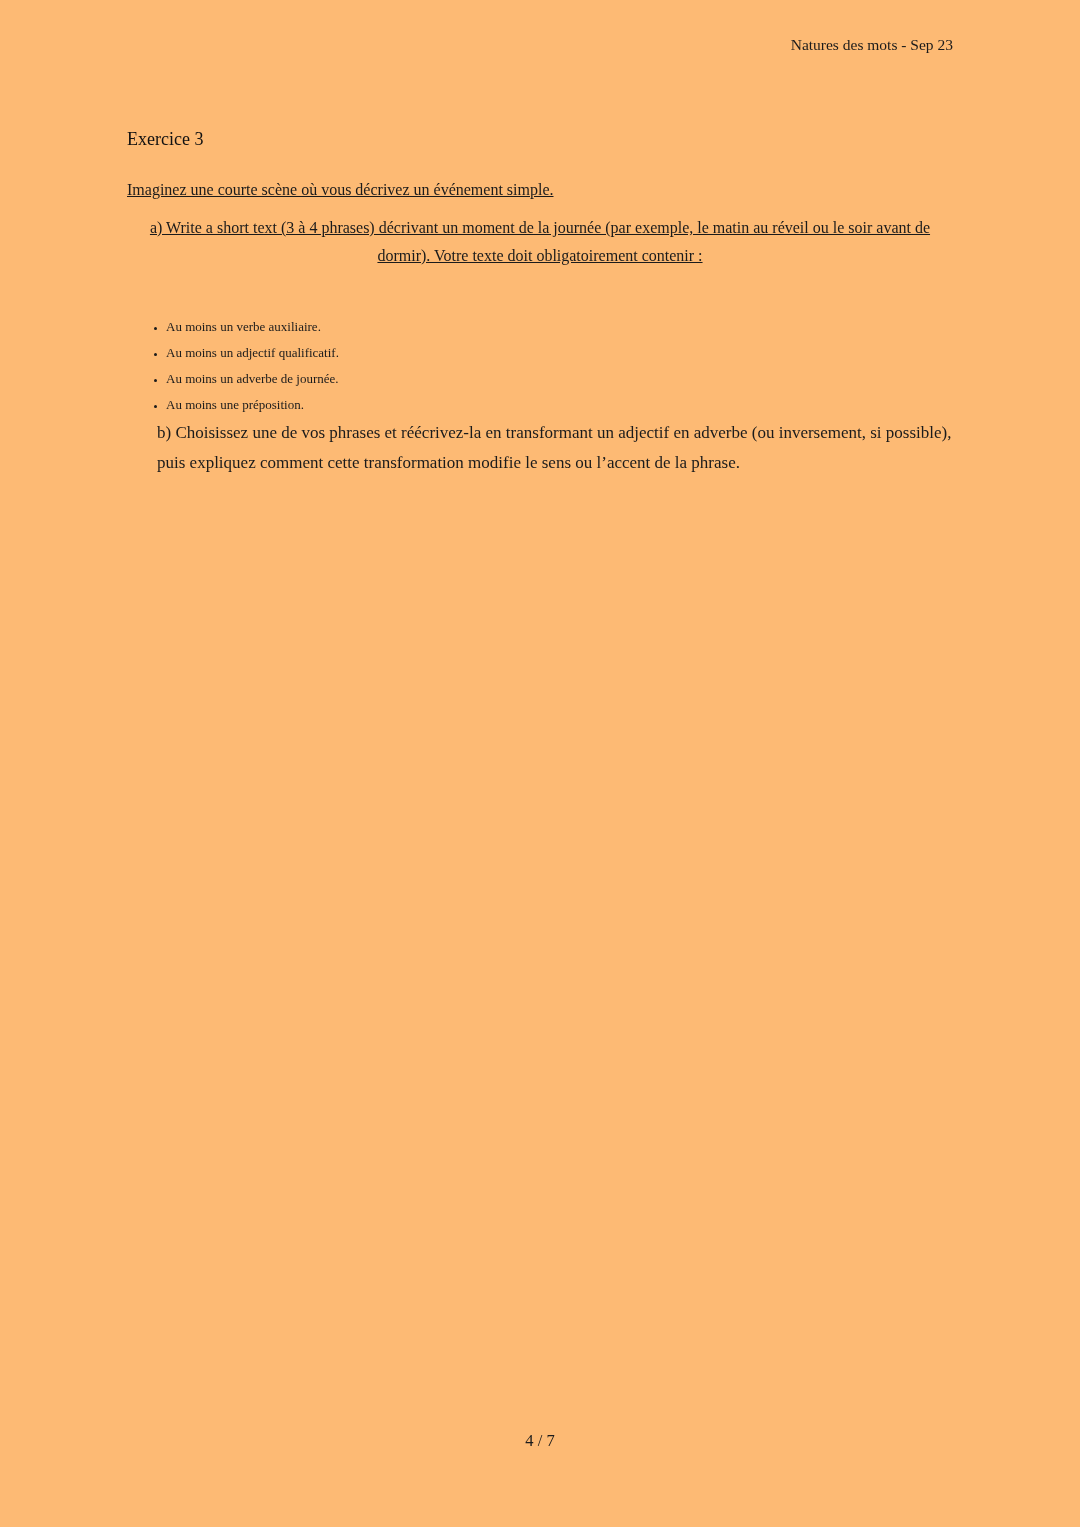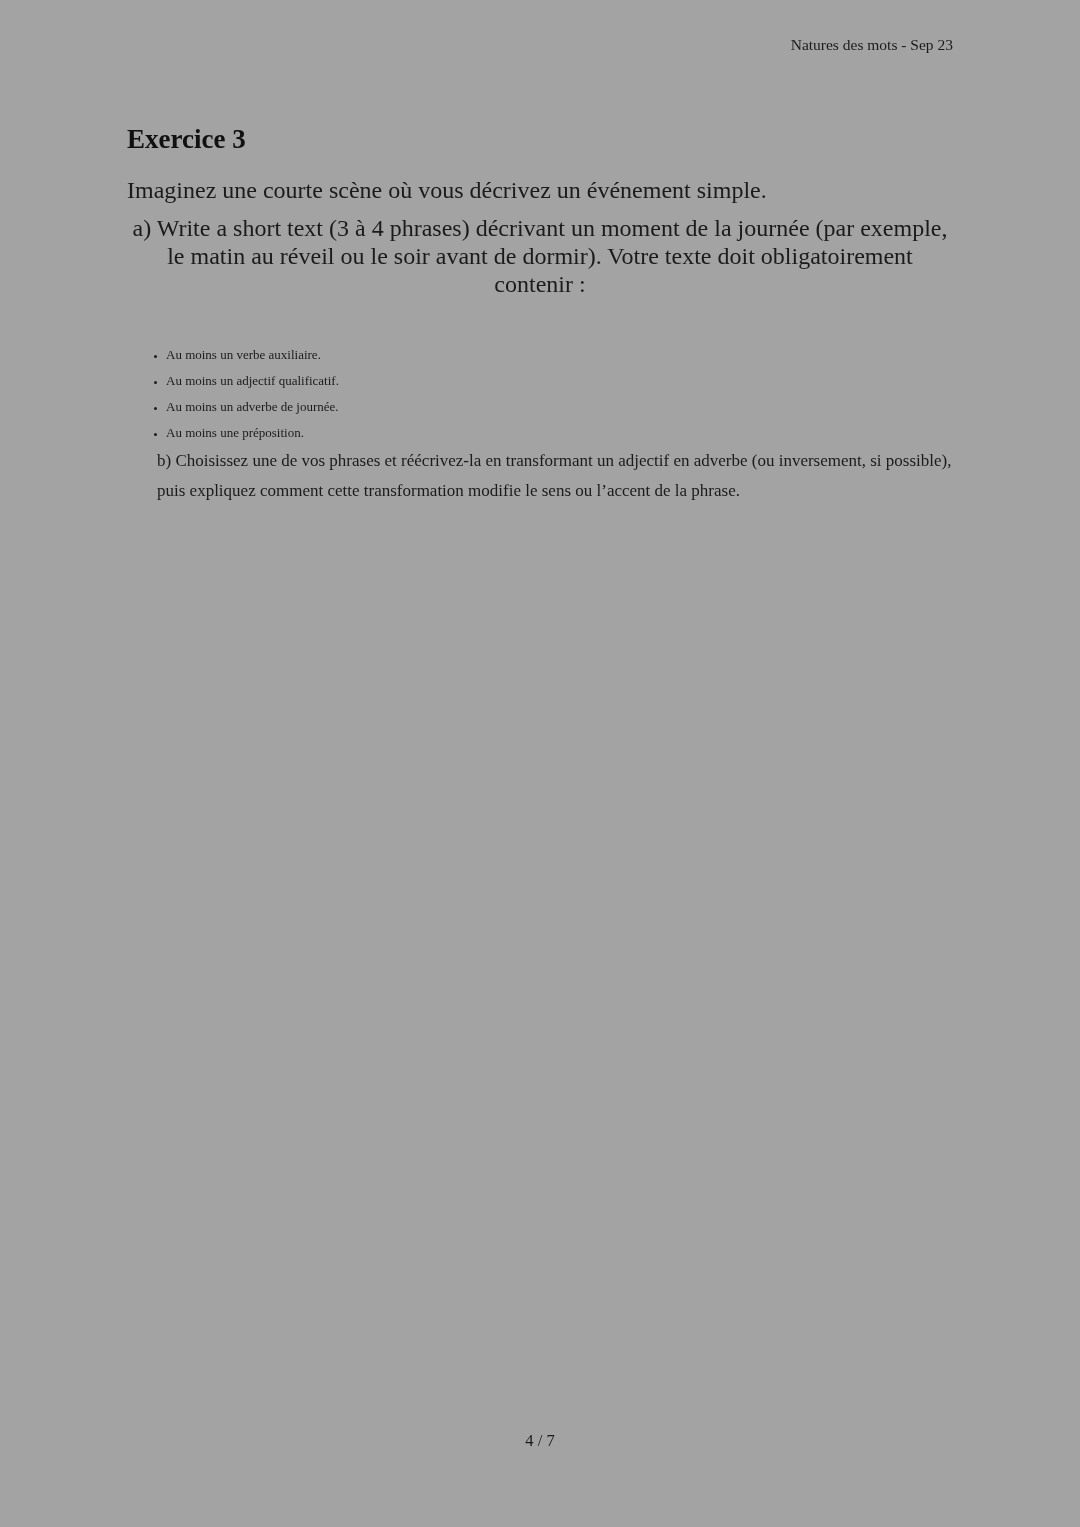--- a/index.html
+++ b/index.html
@@ -8,40 +8,41 @@
     width: 1080px;
     height: 1527px;
     font-family: "Liberation Serif", "DejaVu Serif", serif;
     color: #1b1b1b;
   }
   .page {
     position: relative;
     width: 1080px;
     height: 1527px;
     padding: 36px 127px 0 127px;
-    background: #a3a3a3;
+    background: #fdba74;
     overflow: hidden;
   }
   .doc-header {
     text-align: right;
     font-size: 15.5px;
     line-height: 18px;
     color: #1b1b1b;
   }
   .exercise-heading {
     margin-top: 72px;
-    font-size: 27px;
-    font-weight: 700;
+    font-size: 18px;
+    font-weight: 400;
     line-height: 26px;
     color: #111111;
   }
   .para {
-    font-size: 24px;
+    font-size: 16px;
     line-height: 28px;
     color: #1b1b1b;
+    text-decoration: underline;
   }
   .intro-para { margin-top: 24px; }
   .part-a-para { margin-top: 10px; text-align: center; }
   ul.requirements {
     margin-top: 44px;
     padding-left: 39px;
     list-style: disc outside;
   }
   ul.requirements li {
     font-size: 13px;

